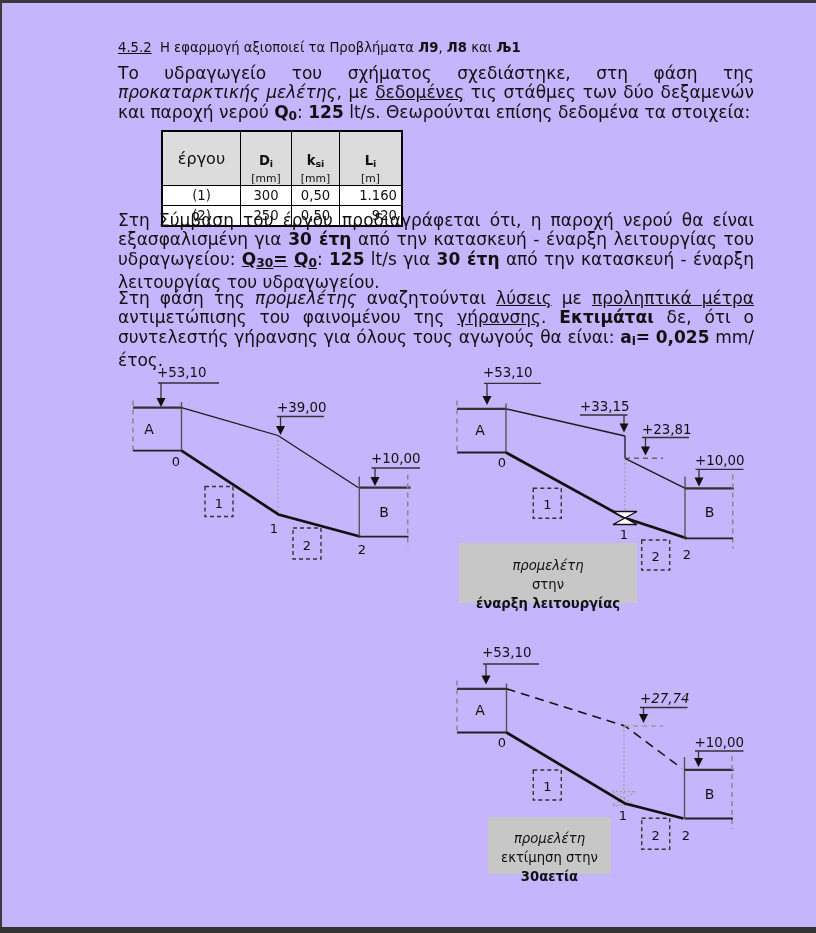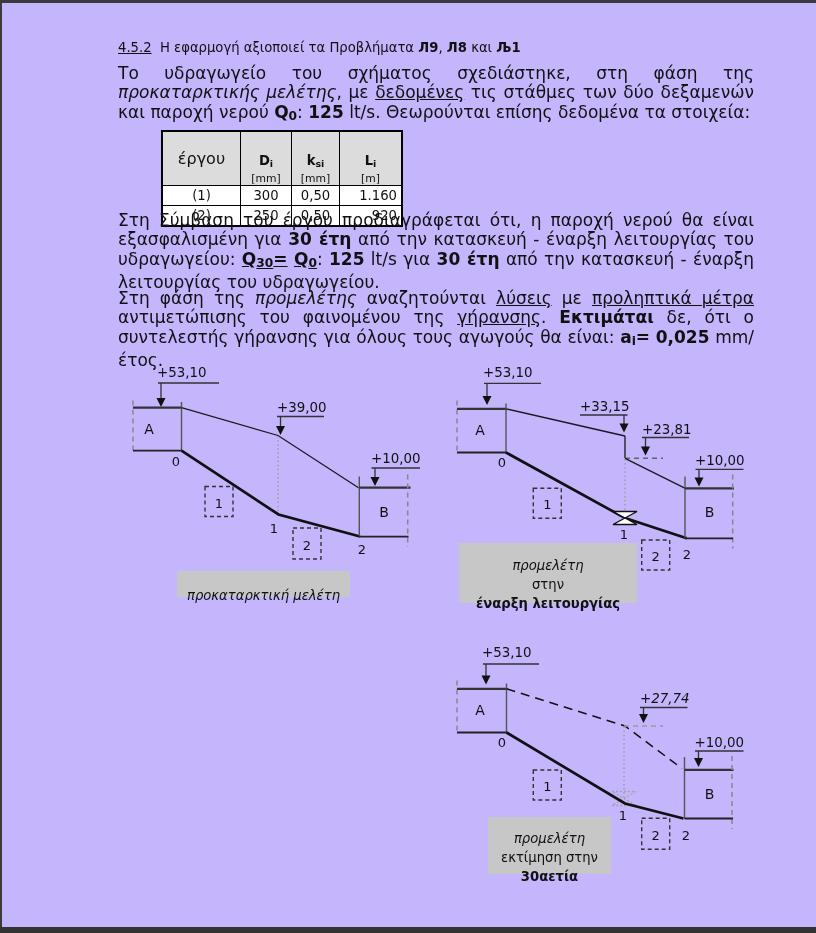--- a/index.html
+++ b/index.html
@@ -155,23 +155,20 @@
         <polygon class="ah" points="255.5,117 264.5,117 260,126"></polygon>
       </g>
       <g>
         <path class="wall" d="M244.3,116.5 V176.7"></path>
         <path class="med" d="M244.3,127.7 H295.5"></path>
         <path class="dashw" d="M292.7,114.5 V187"></path>
         <path class="base" d="M244.3,176.7 H293.5"></path>
         <text class="res" x="269" y="156.5" text-anchor="middle">B</text>
       </g>
     </svg>
-    <div class="caption" style="left:62px; top:211px; width:173px; height:26px;">
-      <div class="cap-l1">προκαταρκτική μελέτη</div>
-    </div>
   </div>
 
   <div class="diagram" style="left:450px; top:360px; height:255px;">
     <svg width="335" height="255" viewBox="0 0 335 255">
       <g>
         <text x="33" y="17">+53,10</text>
         <path class="lead" d="M34,23.3 H91"></path>
           <path class="lead" d="M37,23.3 V37"></path>
         <polygon class="ah" points="32.5,36 41.5,36 37,45"></polygon>
       </g>

